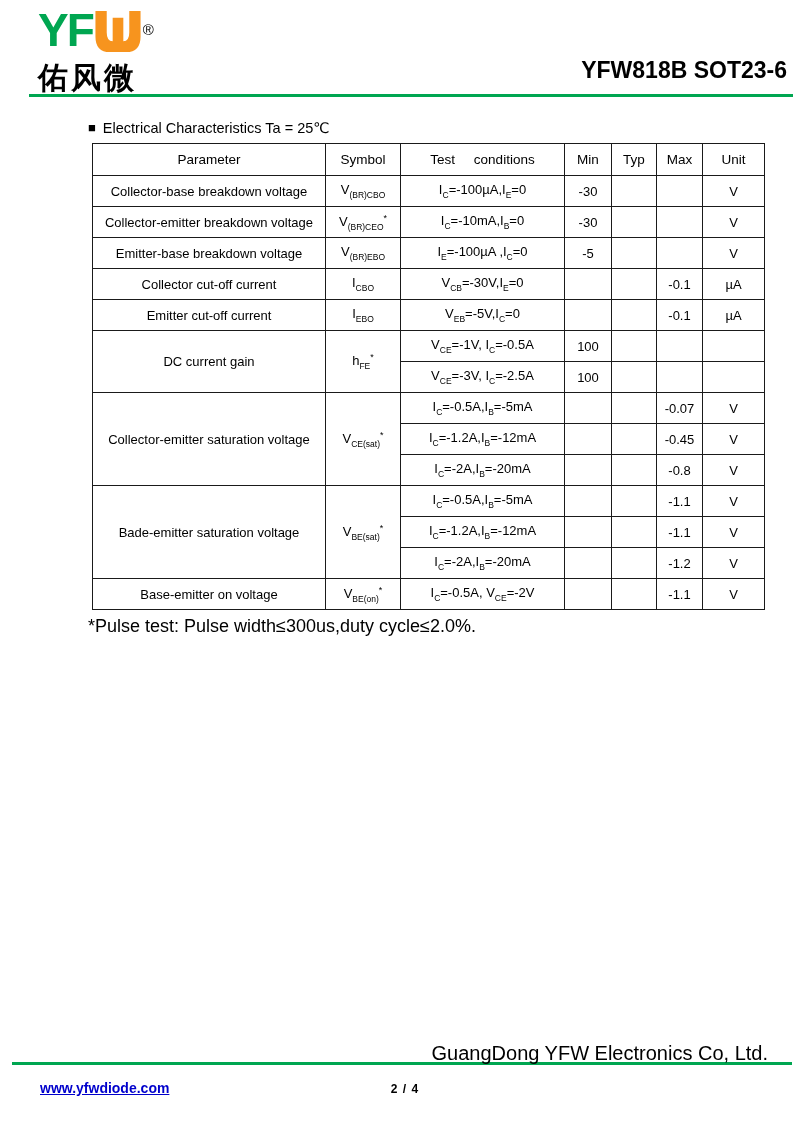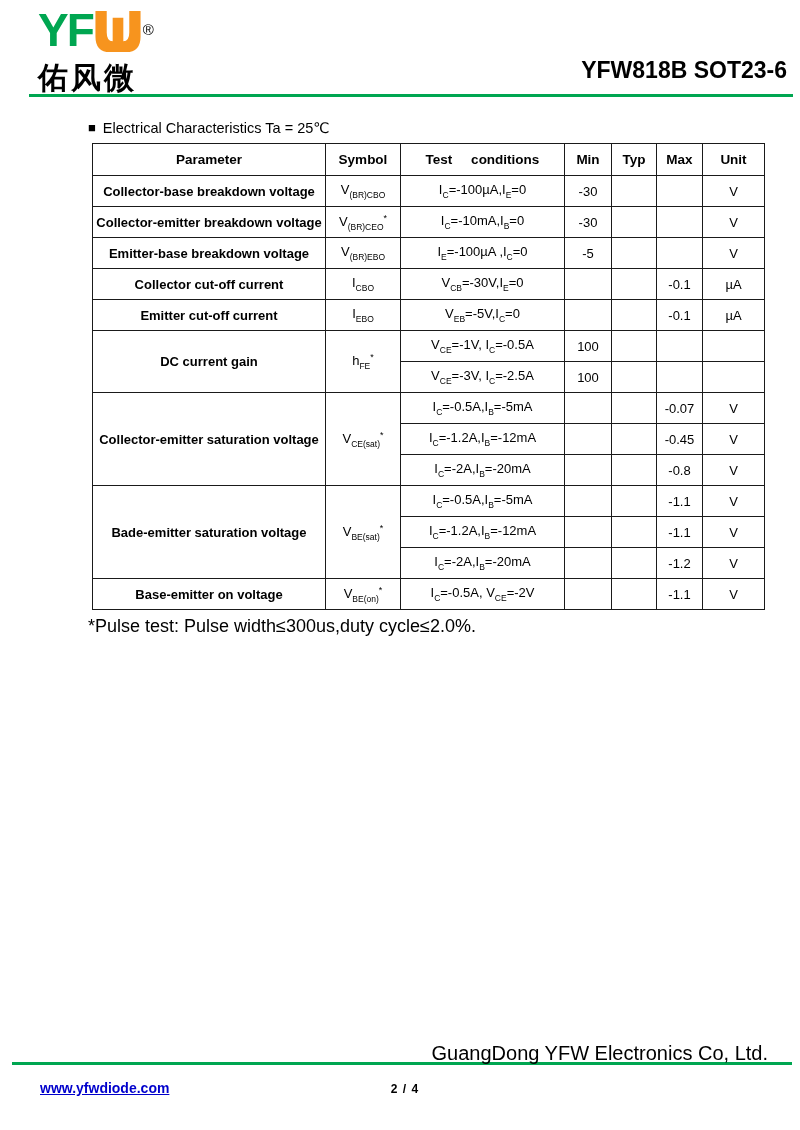--- a/index.html
+++ b/index.html
@@ -23,23 +23,23 @@
   .section-heading{position:absolute;top:120px;left:88px;font-size:14.5px;display:flex;align-items:center;gap:7px;}
   .bullet{font-size:13px;line-height:14px;}
   
   table.chars{
     position:absolute;top:143px;left:92px;width:672px;
     border-collapse:collapse;table-layout:fixed;
   }
   table.chars th,table.chars td{
     border:1px solid #1a1a1a;padding:0;overflow:hidden;
   }
-  table.chars th{height:31px;font-size:13.5px;font-weight:bold;text-align:center;white-space:pre;}
+  table.chars th{height:31px;font-size:13.5px;font-weight:normal;text-align:center;white-space:pre;}
   table.chars td{height:30px;font-size:13px;text-align:center;}
-  td.param{font-weight:bold;text-align:left;padding-left:8px;font-size:12.8px;}
+  td.param{font-weight:normal;text-align:left;padding-left:8px;font-size:12.8px;}
   td.cond{text-align:left;padding-left:7px;font-size:12.5px;}
   td.symbol{font-size:13.5px;}
   table.chars sub{font-size:8.5px;}
   table.chars sup{font-size:9px;vertical-align:super;}
   
   .footnote{position:absolute;top:616px;left:88px;font-size:18px;}
   
   .footer-link{position:absolute;top:1080px;left:40px;font-size:14px;font-weight:bold;
     color:var(--linkblue);text-decoration:underline;}
   .page-num{position:absolute;top:1082px;left:0;width:810px;text-align:center;

